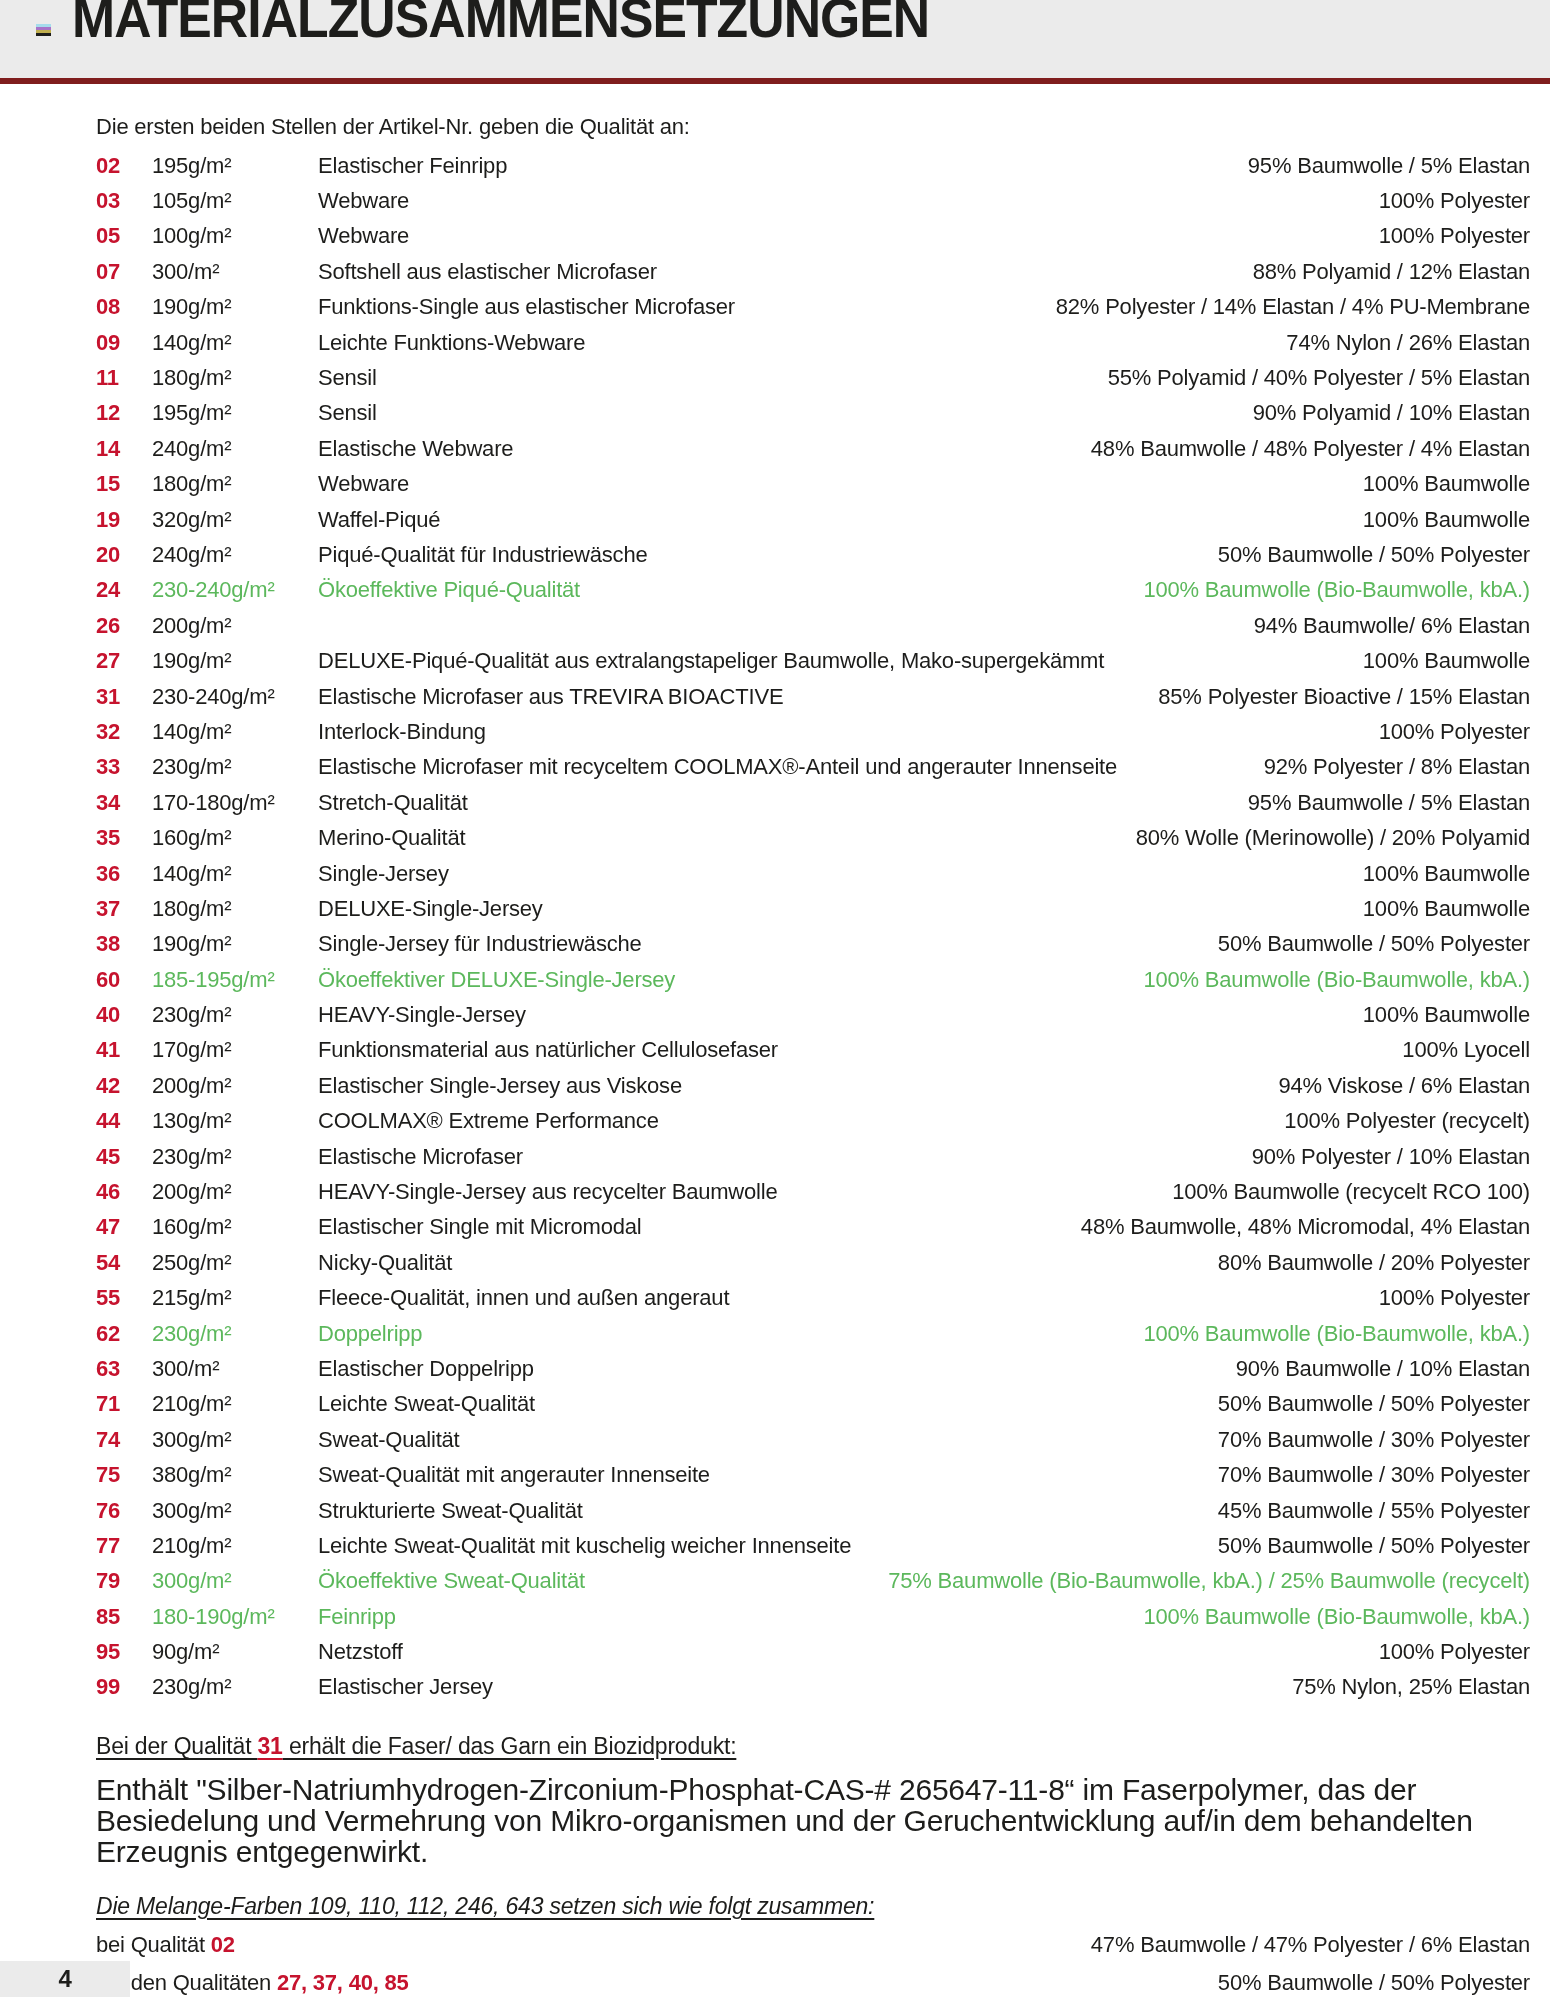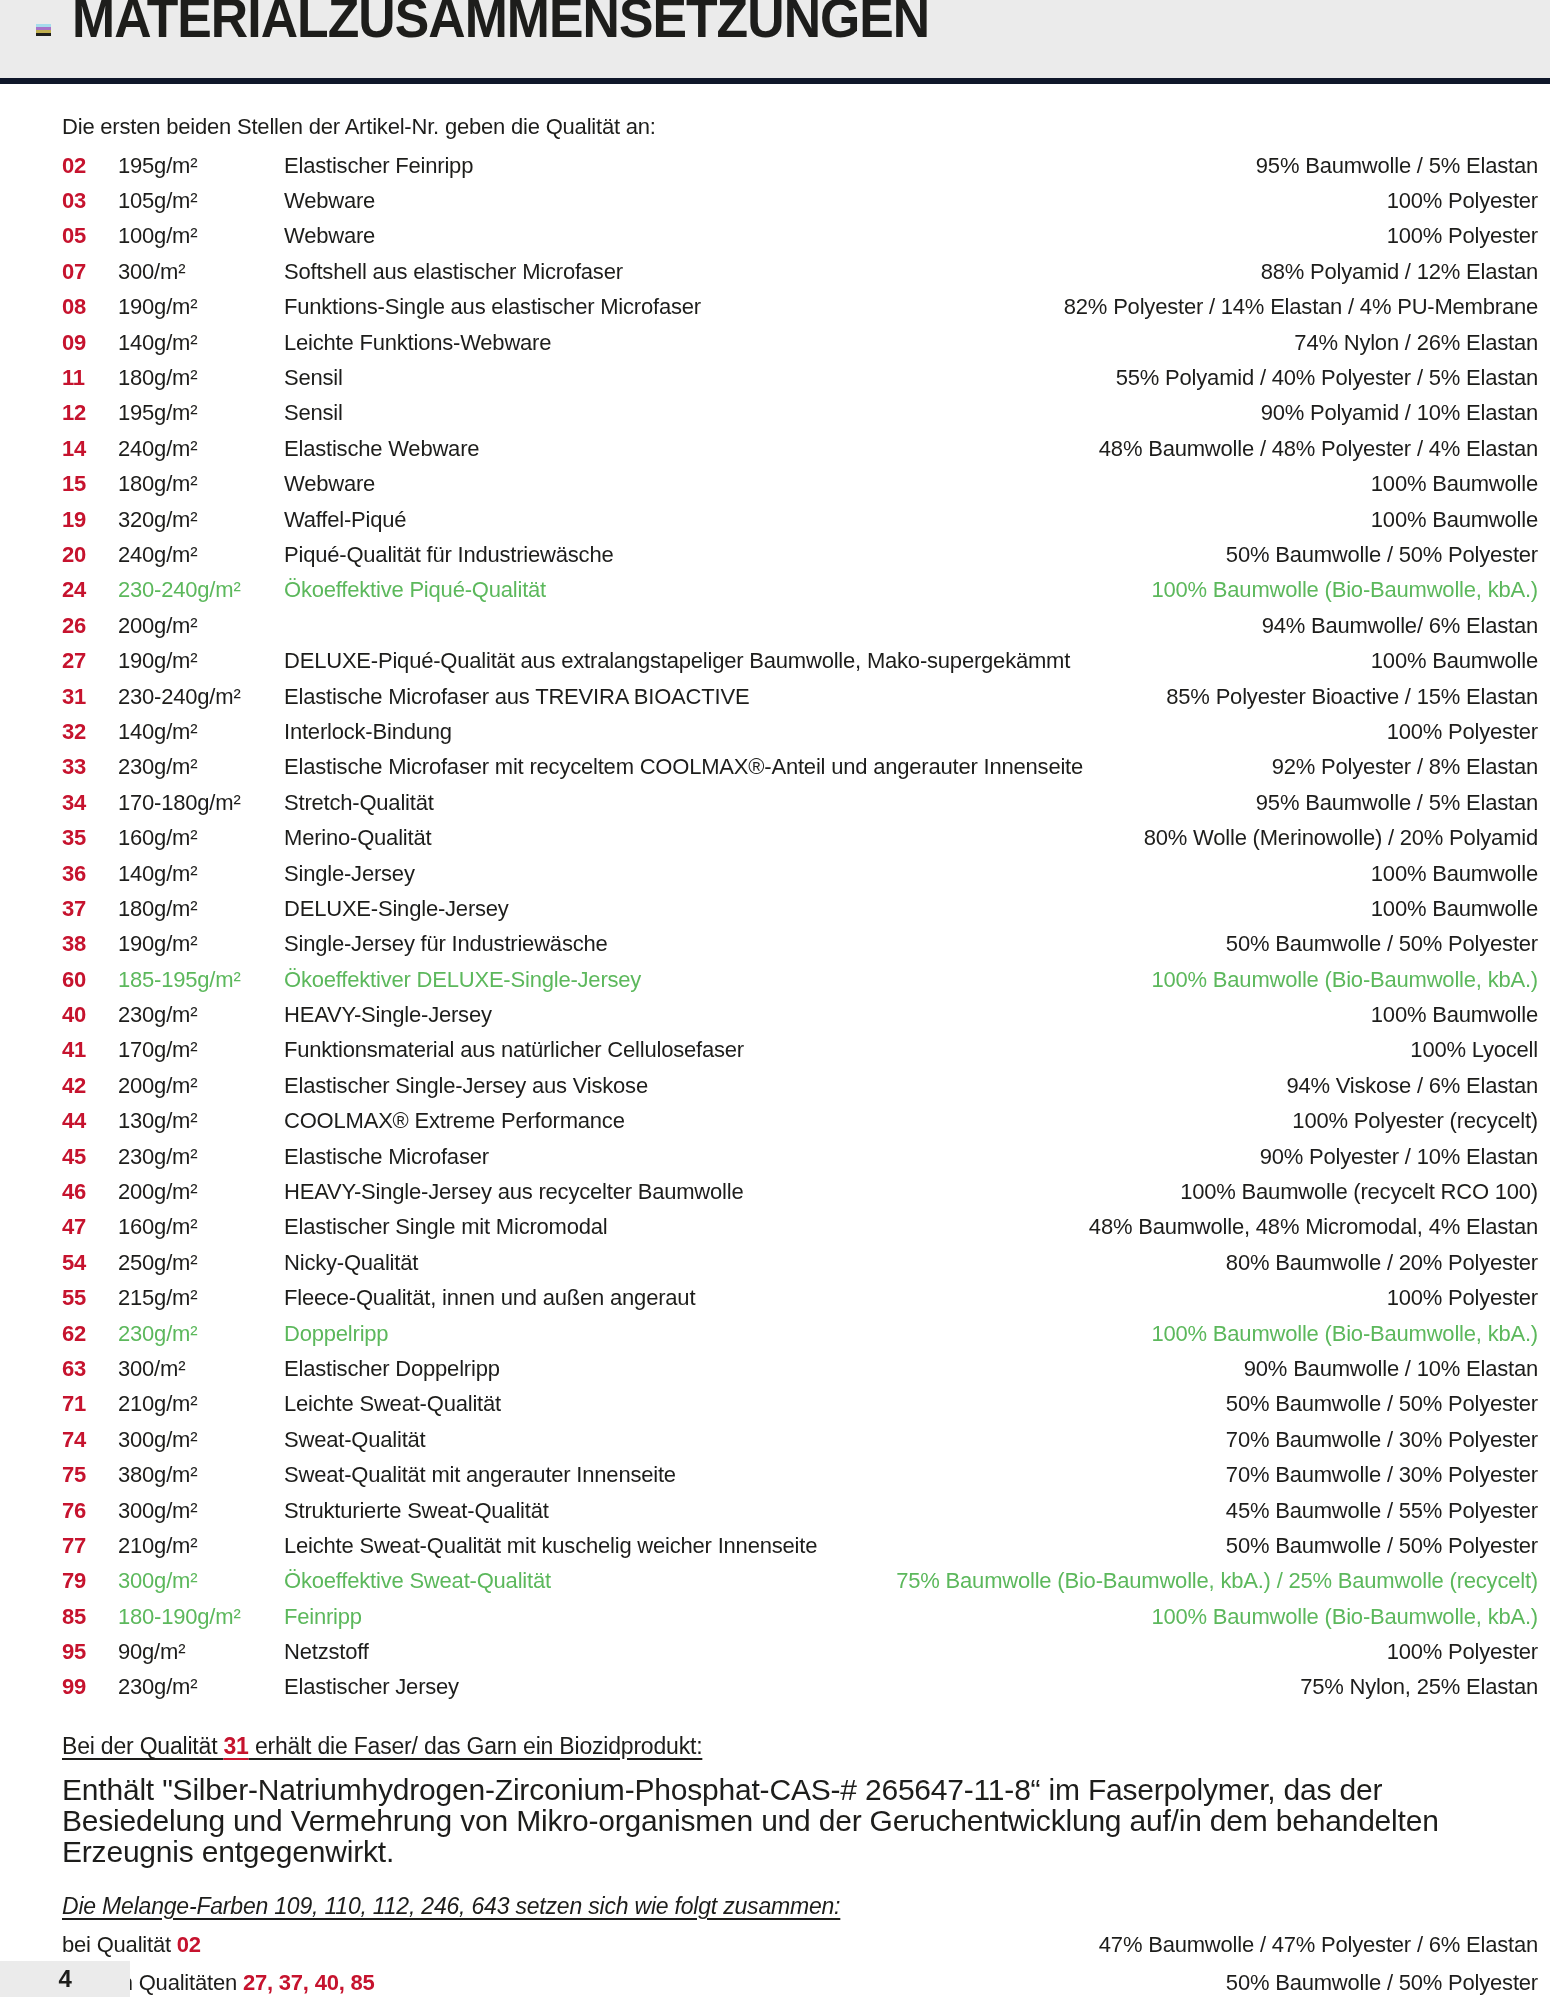--- a/index.html
+++ b/index.html
@@ -10,34 +10,34 @@
     font-family:"Liberation Sans", sans-serif;
     color:#1d1d1b;
     letter-spacing:-0.2px;
   }
   .page { position:relative; width:1550px; height:1997px; overflow:hidden; }
 
   
   header {
     position:relative; height:84px;
     background:#ebebeb;
-    border-bottom:6px solid #0f172a;
+    border-bottom:6px solid #7f1d1d;
     overflow:hidden;
   }
   .reg-icon { position:absolute; left:36px; top:24px; width:15px; display:block; }
   .reg-icon i { display:block; width:15px; height:3px; }
   h1.title {
     position:absolute; left:72px; top:-14px; margin:0;
     font-size:55px; font-weight:700; letter-spacing:-1px;
     transform:scaleX(.94); transform-origin:left top;
     white-space:nowrap;
   }
 
   
-  main { padding:0 12px 0 62px; }
+  main { padding:0 20px 0 62px;margin-left:34px; }
   .intro { margin:30px 0 8px 0; font-size:22px; }
 
   .ctable { margin:0; }
   .row { display:flex; align-items:center; height:35.4px; font-size:22px; white-space:nowrap; }
   .c-code { width:56px; font-weight:700; color:var(--red); }
   .c-weight { width:166px; }
   .c-name { }
   .c-comp { margin-left:auto; text-align:right; }
   .row.eco .c-weight, .row.eco .c-name, .row.eco .c-comp { color:var(--green); }
 

